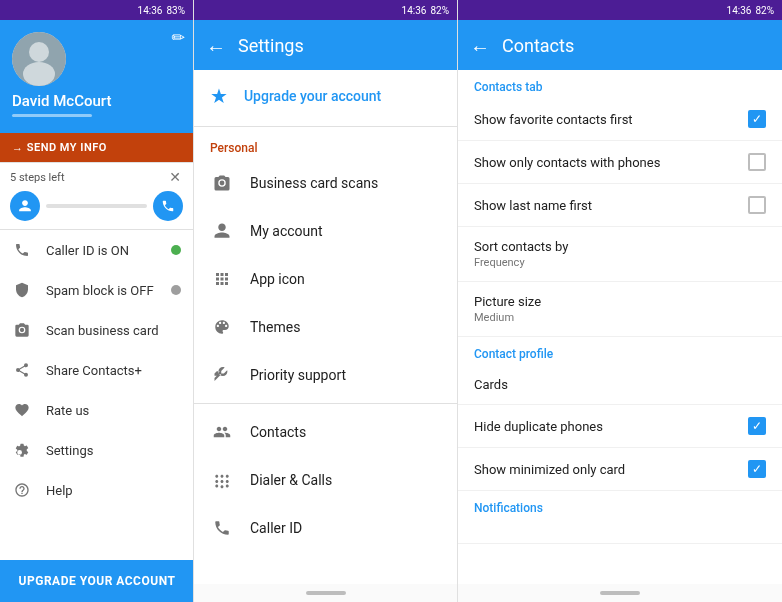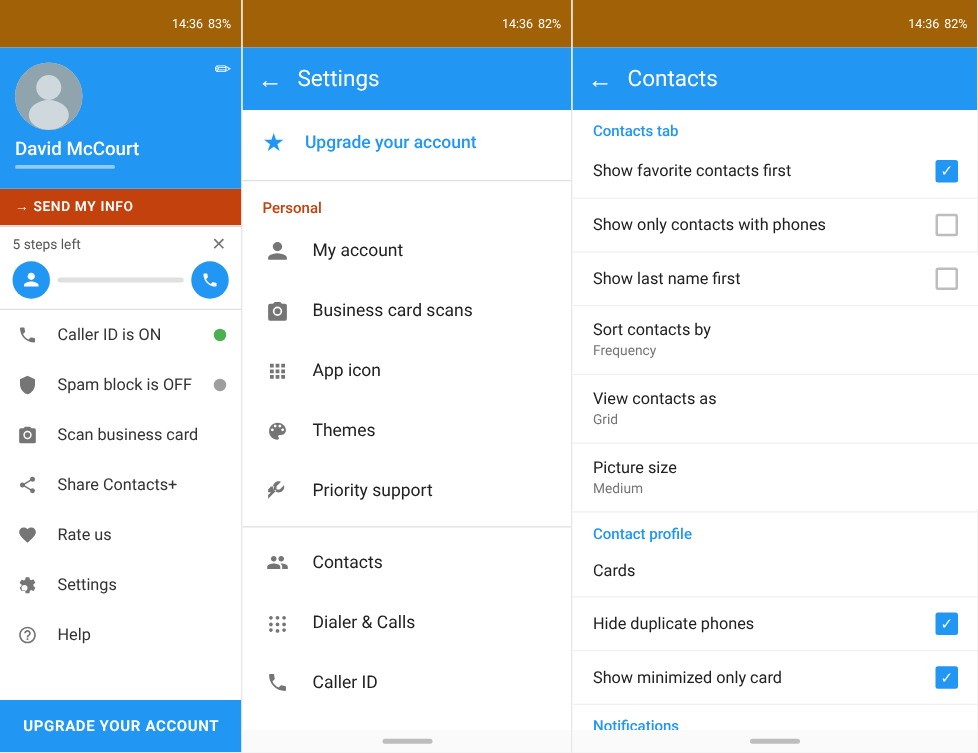--- a/index.html
+++ b/index.html
@@ -7,22 +7,22 @@
       width: 782px;
       height: 602px;
       font-family: 'Roboto', Arial, sans-serif;
       display: flex;
       overflow: hidden;
       background: #f0f0f0;
     }
 
     
     .status-bar {
-      height: 38px;
-      background: #a16207;
+      height: 20px;
+      background: #4c1d95;
       display: flex;
       align-items: center;
       justify-content: flex-end;
       padding: 0 8px;
       font-size: 10px;
       color: white;
       gap: 4px;
     }
 
     
@@ -571,33 +571,33 @@
       <span class="settings-upgrade-icon">★</span>
       <span class="settings-upgrade-text">Upgrade your account</span>
     </div>
     <div class="settings-divider"></div>
 
     <div class="settings-section-header">Personal</div>
 
     <div class="settings-item">
       <div class="settings-item-icon">
         <svg width="18" height="18" viewBox="0 0 24 24" fill="#757575">
-            <path d="M12 12c2.7 0 5-2.3 5-5s-2.3-5-5-5-5 2.3-5 5 2.3 5 5 5zm0 2c-3.3 0-10 1.7-10 5v2h20v-2c0-3.3-6.7-5-10-5z"></path>
-          </svg>
-      </div>
-      <span class="settings-item-text">My account</span>
+            <path d="M12 15.2A3.2 3.2 0 108.8 12 3.2 3.2 0 0012 15.2zM20 4h-3.2l-1.9-2H9L7.2 4H4A2 2 0 002 6v14a2 2 0 002 2h16a2 2 0 002-2V6a2 2 0 00-2-2zm-8 13a5 5 0 115-5 5 5 0 01-5 5z"></path>
+          </svg>
+      </div>
+      <span class="settings-item-text">Business card scans</span>
     </div>
 
     <div class="settings-item">
       <div class="settings-item-icon">
         <svg width="18" height="18" viewBox="0 0 24 24" fill="#757575">
-            <path d="M12 15.2A3.2 3.2 0 108.8 12 3.2 3.2 0 0012 15.2zM20 4h-3.2l-1.9-2H9L7.2 4H4A2 2 0 002 6v14a2 2 0 002 2h16a2 2 0 002-2V6a2 2 0 00-2-2zm-8 13a5 5 0 115-5 5 5 0 01-5 5z"></path>
-          </svg>
-      </div>
-      <span class="settings-item-text">Business card scans</span>
+            <path d="M12 12c2.7 0 5-2.3 5-5s-2.3-5-5-5-5 2.3-5 5 2.3 5 5 5zm0 2c-3.3 0-10 1.7-10 5v2h20v-2c0-3.3-6.7-5-10-5z"></path>
+          </svg>
+      </div>
+      <span class="settings-item-text">My account</span>
     </div>
 
     <div class="settings-item">
       <div class="settings-item-icon">
         <svg width="18" height="18" viewBox="0 0 24 24" fill="#757575">
             <path d="M4 8h4V4H4v4zm6 12h4v-4h-4v4zm-6 0h4v-4H4v4zm0-6h4v-4H4v4zm6 0h4v-4h-4v4zm6-10v4h4V4h-4zm-6 4h4V4h-4v4zm6 6h4v-4h-4v4zm0 6h4v-4h-4v4z"></path>
           </svg>
       </div>
       <span class="settings-item-text">App icon</span>
     </div>
@@ -684,26 +684,20 @@
       <div class="checkbox-unchecked"></div>
     </div>
 
     <div class="contacts-row">
       <div>
         <div class="contacts-row-text">Sort contacts by</div>
         <div class="contacts-row-sub">Frequency</div>
       </div>
     </div>
 
-    <div class="contacts-row">
-      <div>
-        <div class="contacts-row-text">View contacts as</div>
-        <div class="contacts-row-sub">Grid</div>
-      </div>
-    </div>
 
     <div class="contacts-row">
       <div>
         <div class="contacts-row-text">Picture size</div>
         <div class="contacts-row-sub">Medium</div>
       </div>
     </div>
 
     <div class="contacts-section-header">Contact profile</div>
 

